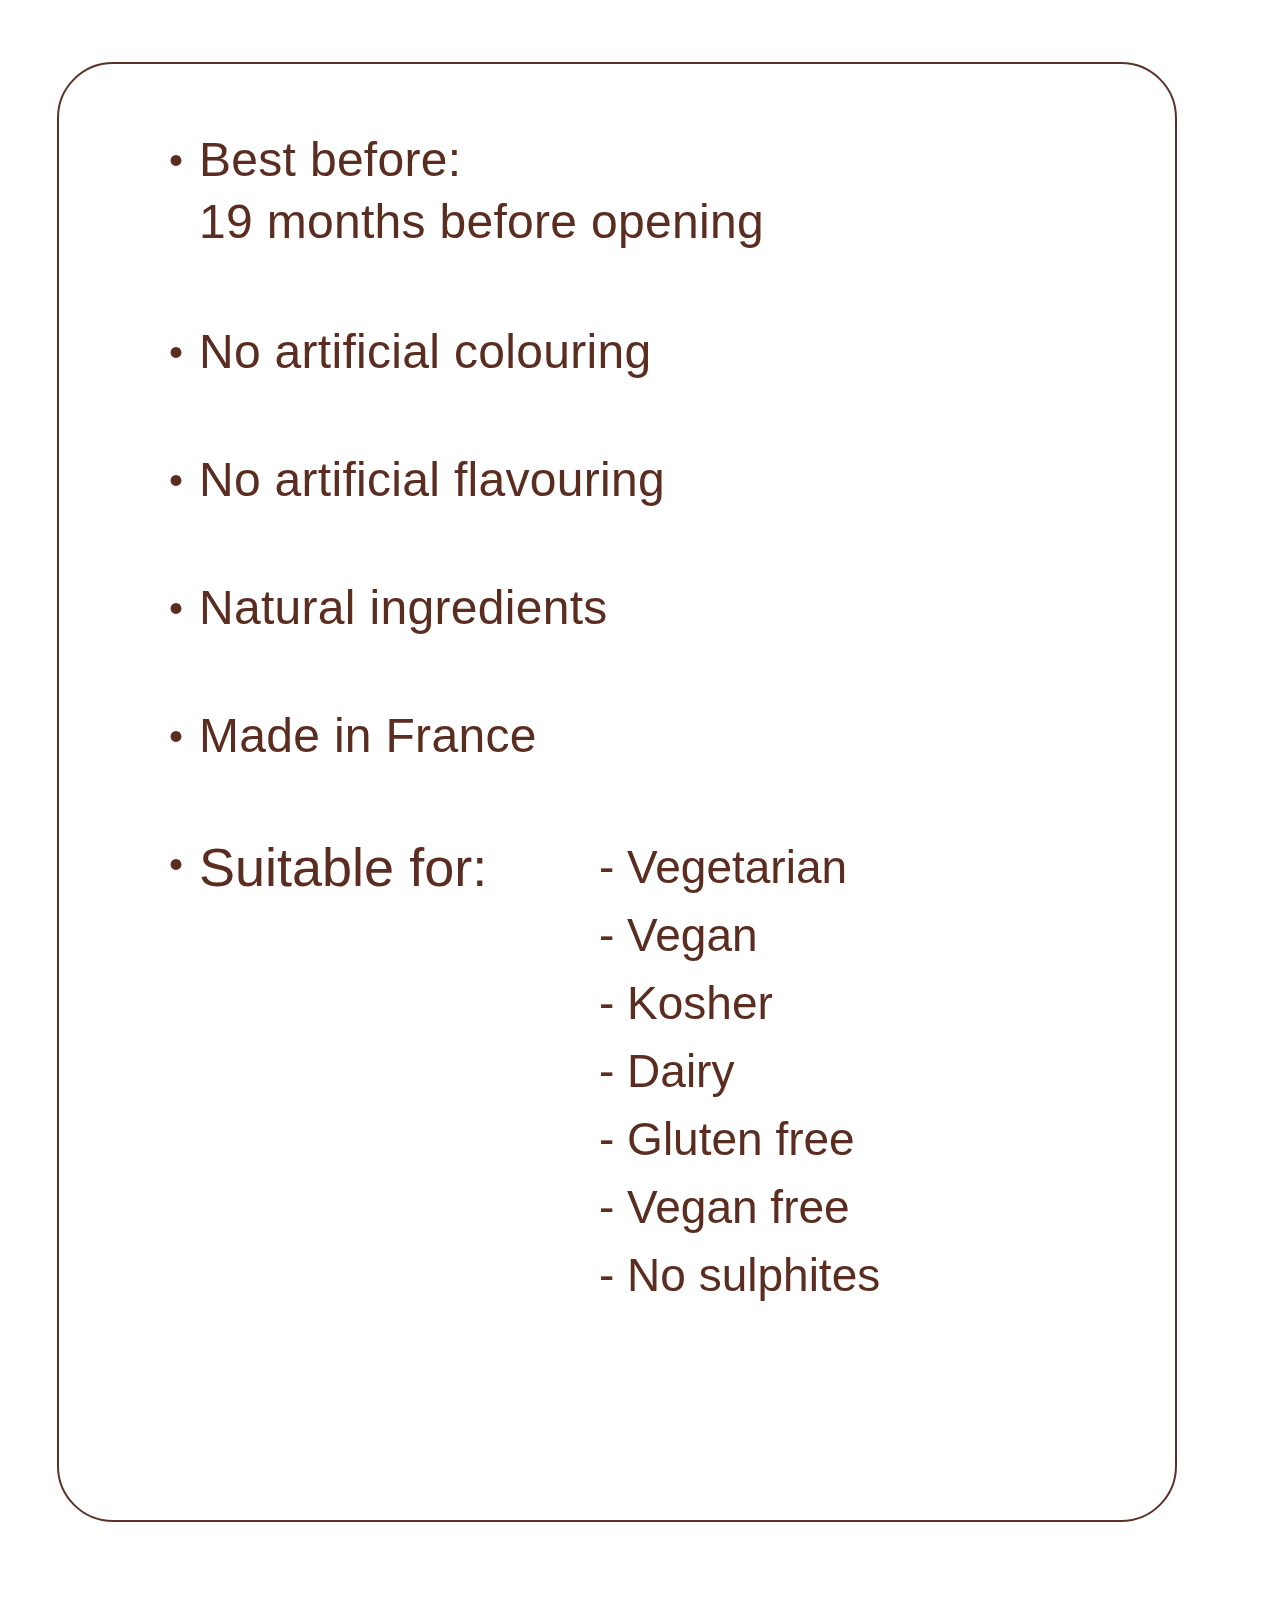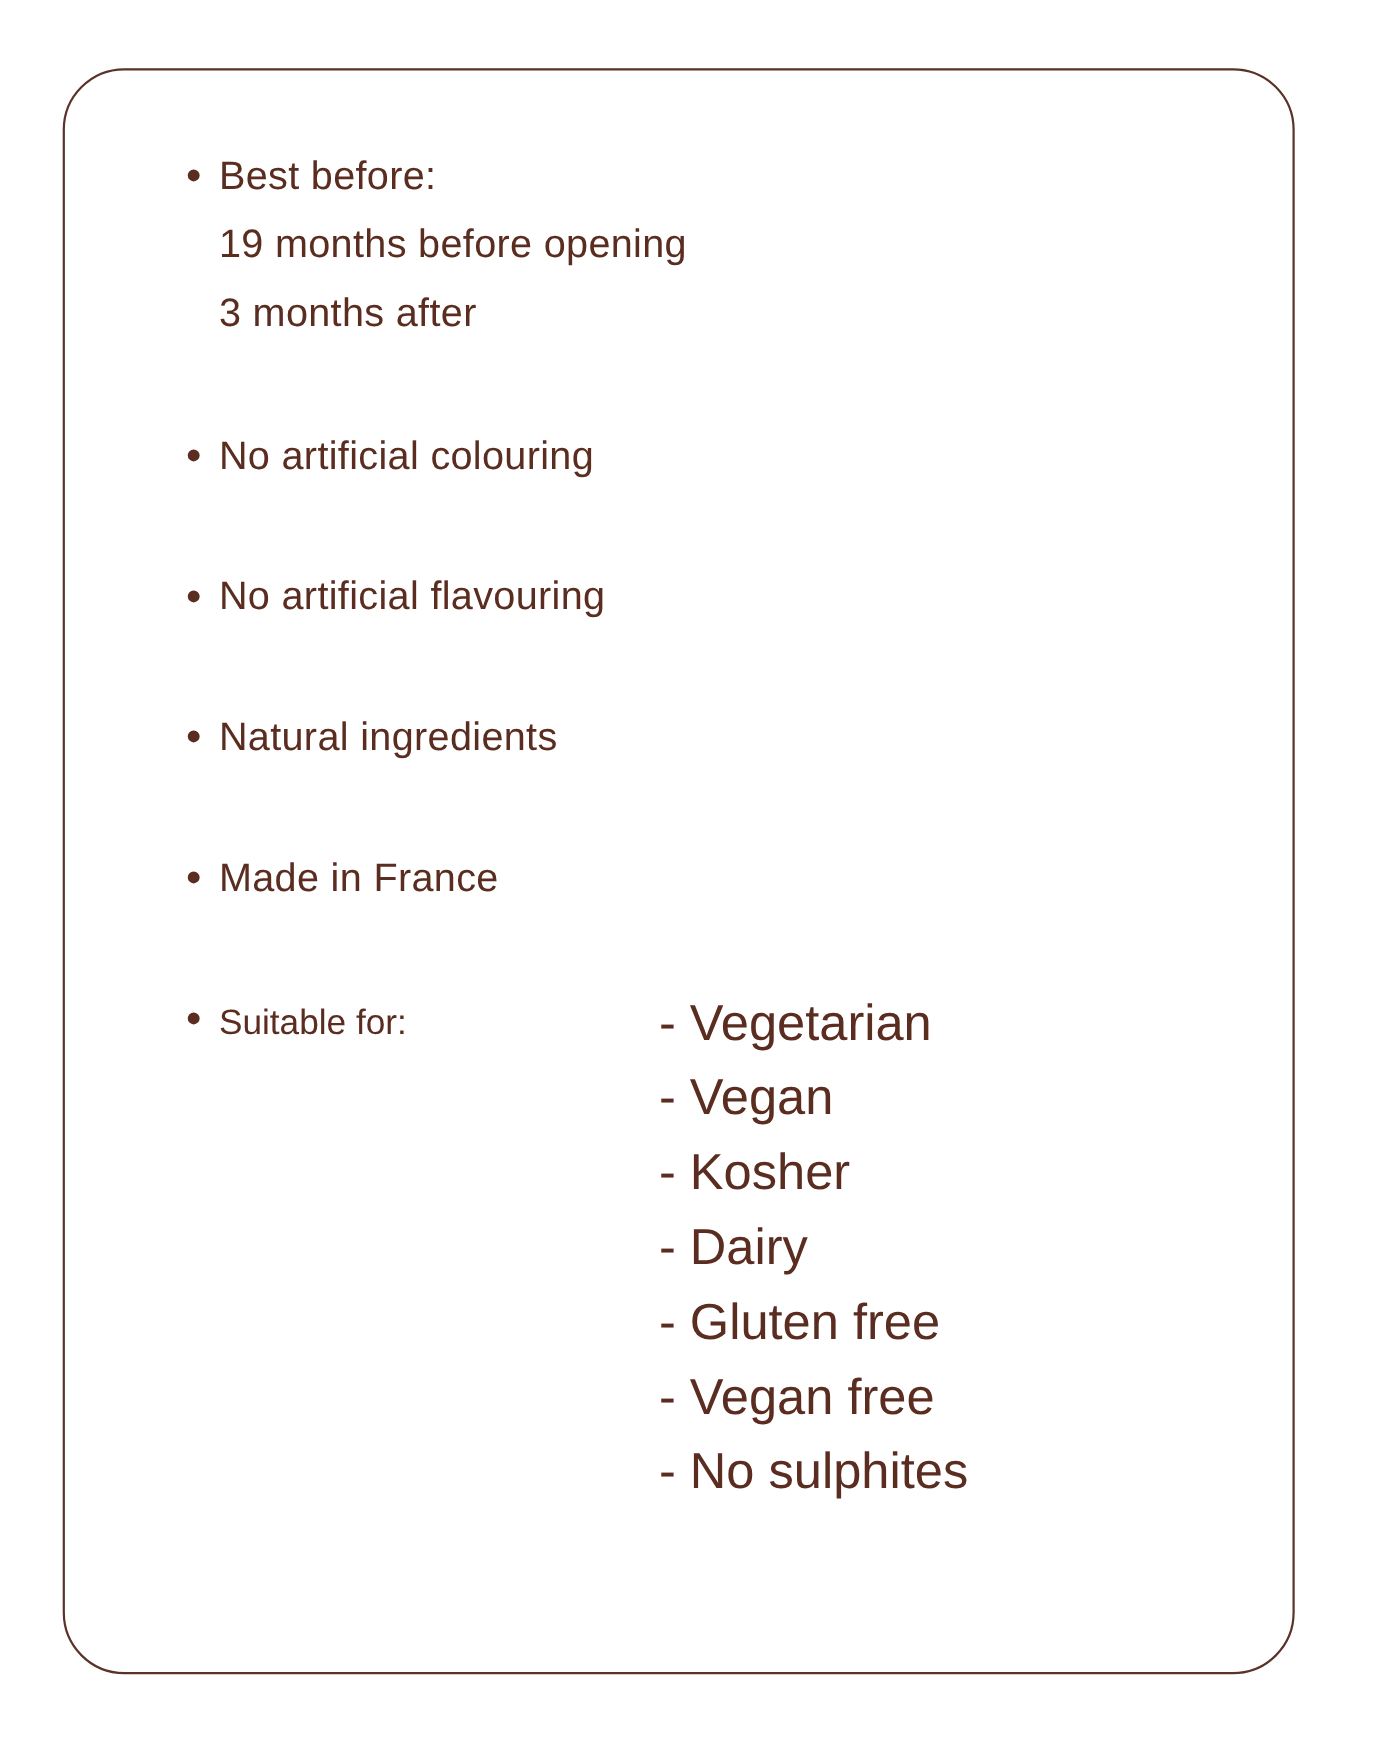--- a/index.html
+++ b/index.html
@@ -40,34 +40,34 @@
     width: 30px;
     flex: 0 0 30px;
     font-size: 40px;
     line-height: 62px;
     color: #5a2d20;
   }
   .lines {
     flex: 1 1 auto;
   }
   .line {
-    font-size: 36px;
+    font-size: 48px;
     line-height: 62px;
     color: #5a2d20;
     letter-spacing: 0.3px;
     white-space: nowrap;
   }
   .gap-lg { height: 68px; }
   .gap-md { height: 66px; }
   .suitable-wrap {
     display: flex;
     align-items: flex-start;
   }
   .suitable-label {
-    font-size: 32px;
+    font-size: 54px;
     line-height: 68px;
     color: #5a2d20;
     white-space: nowrap;
     width: 390px;
     flex: 0 0 390px;
   }
   .suitable-items {
     flex: 1 1 auto;
     margin-left: 10px;
   }
@@ -82,21 +82,20 @@
 <body>
 
 <div class="card">
   <div class="content">
 
     <div class="bullet-block">
       <div class="dot">•</div>
       <div class="lines">
         <div class="line">Best before:</div>
         <div class="line">19 months before opening</div>
-        <div class="line">3 months after</div>
       </div>
     </div>
 
     <div class="gap-lg"></div>
 
     <div class="bullet-block">
       <div class="dot">•</div>
       <div class="lines">
         <div class="line">No artificial colouring</div>
       </div>

